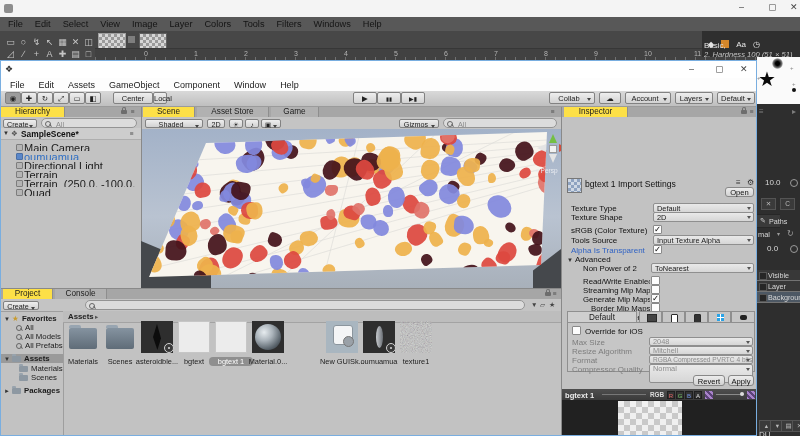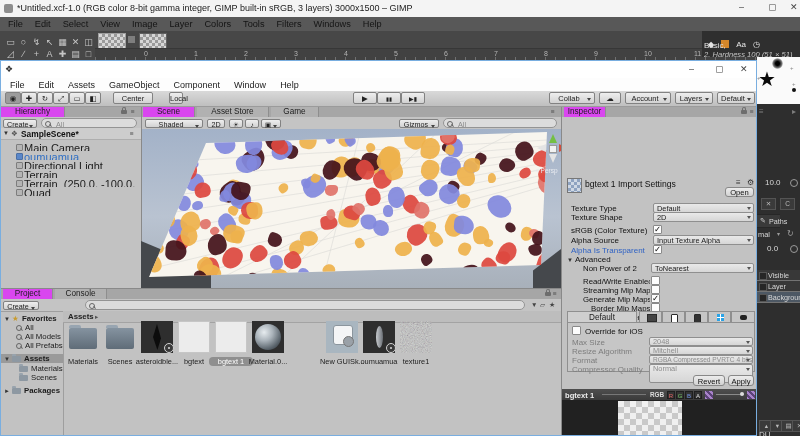--- a/index.html
+++ b/index.html
@@ -52,21 +52,21 @@
   #u-toolbar{position:absolute;left:0;top:30px;width:755px;height:15px;background:linear-gradient(#d9d9d9,#bfbfbf);border-bottom:1px solid #8e8e8e}
   .tbtn{position:absolute;top:1px;height:12px;background:linear-gradient(#eee,#d2d2d2);border:1px solid #828282;border-radius:2px;
      font-size:7.5px;color:#222;text-align:center;line-height:12px;box-sizing:border-box}
   .tbtn.pressed{background:#9c9c9c}
   .drop{padding:0 9px 0 3px}
   .drop::after{content:"";position:absolute;right:3px;top:5px;border-left:2.5px solid transparent;border-right:2.5px solid transparent;border-top:3px solid #444}
 
   
   .tabbar{position:absolute;height:11px;background:#a6a6a6}
   .tab{position:absolute;top:0;height:11px;font-size:8.2px;color:#1c1c1c;text-align:center;line-height:11px;border-right:1px solid #8e8e8e;box-sizing:border-box;overflow:hidden}
-  .tab.on{background:#d946ef}
+  .tab.on{background:#fde047}
   .tab.off{background:#b1b1b1}
   .subbar{position:absolute;height:12px;background:#c4c4c4;border-bottom:1px solid #9e9e9e}
   .pill{position:absolute;background:#dcdcdc;border:1px solid #949494;border-radius:5px;box-sizing:border-box}
   .pill .ph{position:absolute;left:14px;top:1px;font-size:7.2px;color:#8a8a8a}
   .mmag{position:absolute;width:4px;height:4px;border:1px solid #666;border-radius:50%}
   .mmag::after{content:"";position:absolute;left:3px;top:3px;width:3px;height:1px;background:#666;transform:rotate(45deg)}
   .mlock{position:absolute;width:6px;height:4px;background:#6d6d6d;border-radius:1px}
   .mlock::before{content:"";position:absolute;left:1px;top:-3px;width:2px;height:3px;border:1px solid #6d6d6d;border-bottom:none;border-radius:2px 2px 0 0}
   .mmenu{position:absolute;font-size:6.5px;color:#555}
   .mfold{position:absolute;width:9px;height:6px;background:#8d98a2;border-radius:1px}
@@ -135,21 +135,20 @@
   .vline{position:absolute;width:1px;background:#898989}
   .hline{position:absolute;height:1px;background:#898989}
 </style>
 </head>
 <body>
 
 <div id="root">
 
   <div id="g-title">
     <span class="g-logo"></span>
-    <span class="txt">*Untitled.xcf-1.0 (RGB color 8-bit gamma integer, GIMP built-in sRGB, 3 layers) 3000x1500 – GIMP</span>
     <span class="winctl" style="left:739px">–</span>
     <span class="winctl" style="left:768px">▢</span>
     <span class="winctl" style="left:790px">✕</span>
   </div>
   <div id="g-menu">
       <span class="g-mi">File</span>
       <span class="g-mi">Edit</span>
       <span class="g-mi">Select</span>
       <span class="g-mi">View</span>
       <span class="g-mi">Image</span>
@@ -271,21 +270,21 @@
       </div>
 
     <div id="u-toolbar">
       <span class="tbtn pressed" style="left:4px;width:16px">◉</span>
       <span class="tbtn" style="left:20px;width:16px">✚</span>
       <span class="tbtn" style="left:36px;width:16px">↻</span>
       <span class="tbtn" style="left:52px;width:16px">⤢</span>
       <span class="tbtn" style="left:68px;width:16px">▭</span>
       <span class="tbtn" style="left:84px;width:16px">◧</span>
       <span class="tbtn" style="left:112px;width:40px">Center</span>
-      <span class="tbtn" style="left:168px;width:14px">Local</span>
+      <span class="tbtn" style="left:152px;width:14px">Local</span>
       <span class="tbtn" style="left:352px;width:24px">▶</span>
       <span class="tbtn" style="left:376px;width:24px;font-size:5.5px">▮▮</span>
       <span class="tbtn" style="left:400px;width:24px;font-size:6px">▶▮</span>
       <span class="tbtn drop" style="left:548px;width:46px">Collab</span>
       <span class="tbtn" style="left:598px;width:22px">☁</span>
       <span class="tbtn drop" style="left:624px;width:46px">Account</span>
       <span class="tbtn drop" style="left:674px;width:38px">Layers</span>
       <span class="tbtn drop" style="left:716px;width:38px">Default</span>
     </div>
 
@@ -536,38 +535,38 @@
         <span class="tri" style="left:408px;top:5px;border-left:4px solid transparent;border-right:4px solid transparent;border-bottom:9px solid #74bf44"></span>
         <span class="tri" style="left:418px;top:15px;border-top:4px solid transparent;border-bottom:4px solid transparent;border-left:9px solid #d04f3d"></span>
         <span class="tri" style="left:396px;top:15px;border-top:4px solid transparent;border-bottom:4px solid transparent;border-right:9px solid #e4e4e4"></span>
         <span class="tri" style="left:408px;top:25px;border-left:4px solid transparent;border-right:4px solid transparent;border-top:9px solid #e4e4e4"></span>
         <span style="position:absolute;left:408px;top:16px;width:6px;height:6px;background:#f2f2f2;border:1px solid #9a9a9a"></span>
       </div>
       <span class="persp" style="left:394px;top:38px">&lt; Persp</span>
     </div>
 
     <div class="tabbar" style="left:560px;top:45px;width:195px">
-      <span class="tab on" style="left:3px;width:42px">
+      <span class="tab on" style="left:3px;width:64px">
         <span>Inspector</span></span>
       <span class="mlock" style="left:180px;top:4px"></span>
       <span class="mmenu" style="left:189px;top:2px">≡</span>
     </div>
     <div class="t" style="left:566px;top:117px;width:13px;height:13px;background:repeating-conic-gradient(#8fa3c0 0 25%,#cfd8e4 0 50%) 0 0/6px 6px;border:1px solid #777"></div>
     <div class="t" style="left:584px;top:118px;font-size:8.6px;color:#111">bgtext 1 Import Settings</div>
     <span class="t" style="left:735px;top:117px;font-size:8px;color:#333">≡</span>
     <span class="t" style="left:746px;top:117px;font-size:8px;color:#333">⚙</span>
     <span class="btn2" style="left:724px;top:126px;width:29px;height:10px;line-height:10px">Open</span>
 
     <span class="ilbl" style="left:570px;top:143px;width:80px">Texture Type</span>
     <span class="dd" style="left:652px;top:142px;width:101px">Default</span>
     <span class="ilbl" style="left:570px;top:152px;width:80px">Texture Shape</span>
     <span class="dd" style="left:652px;top:151px;width:101px">2D</span>
     <span class="ilbl" style="left:570px;top:165px;width:81px">sRGB (Color Texture)</span>
     <span class="cb on" style="left:652px;top:164px"></span>
-    <span class="ilbl" style="left:570px;top:175px;width:80px">Alpha Source</span>
+    <span class="ilbl" style="left:570px;top:175px;width:80px">Tools Source</span>
     <span class="dd" style="left:652px;top:174px;width:101px">Input Texture Alpha</span>
     <span class="ilbl blue" style="left:570px;top:185px;width:81px">Alpha Is Transparent</span>
     <span class="cb on" style="left:652px;top:184px"></span>
     <span class="fold" style="left:566px;top:196px">▼</span>
     <span class="ilbl" style="left:574px;top:194px">Advanced</span>
     <span class="ilbl sub" style="left:582px;top:203px;width:67px">Non Power of 2</span>
     <span class="dd" style="left:650px;top:202px;width:103px">ToNearest</span>
     <span class="ilbl sub" style="left:582px;top:216px;width:67px">Read/Write Enabled</span>
     <span class="cb" style="left:650px;top:215px"></span>
     <span class="ilbl sub" style="left:582px;top:225px;width:67px">Streaming Mip Maps</span>

